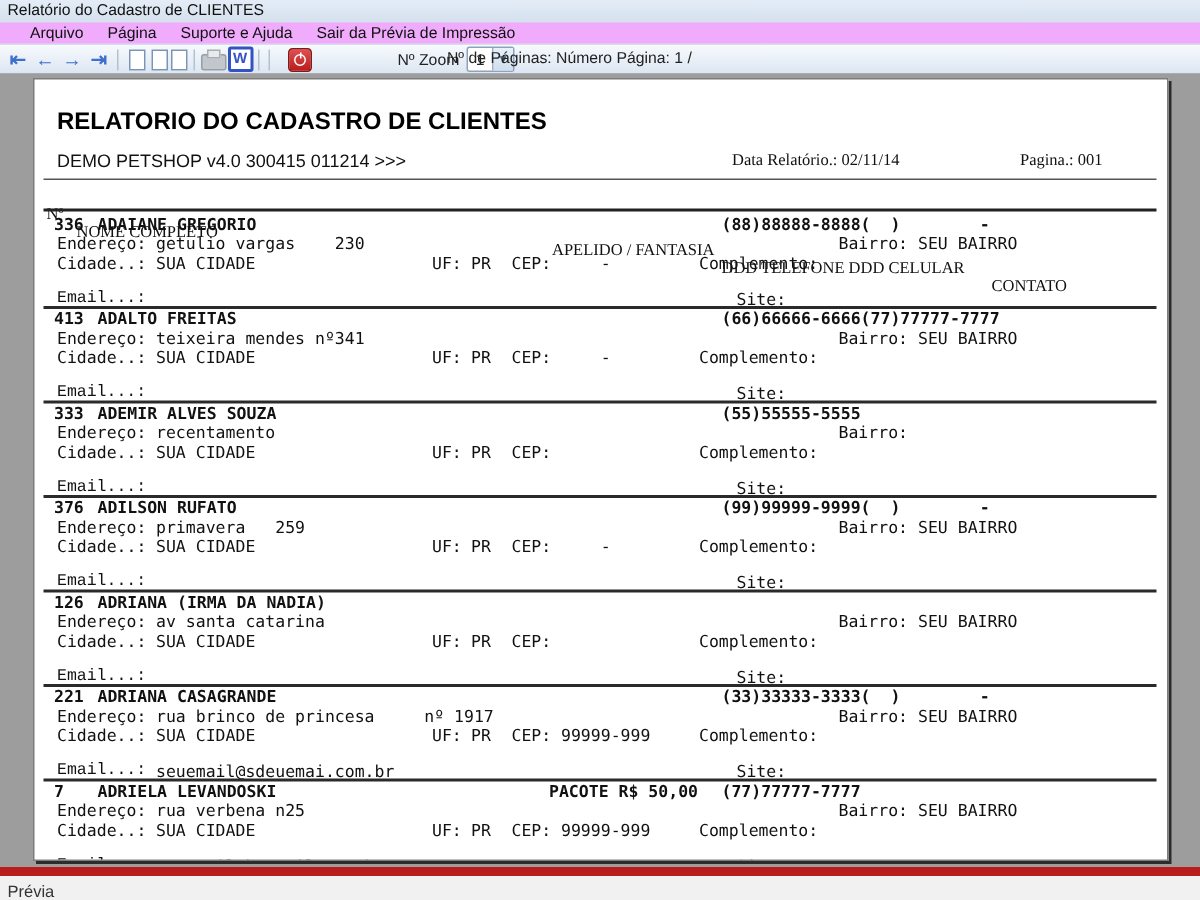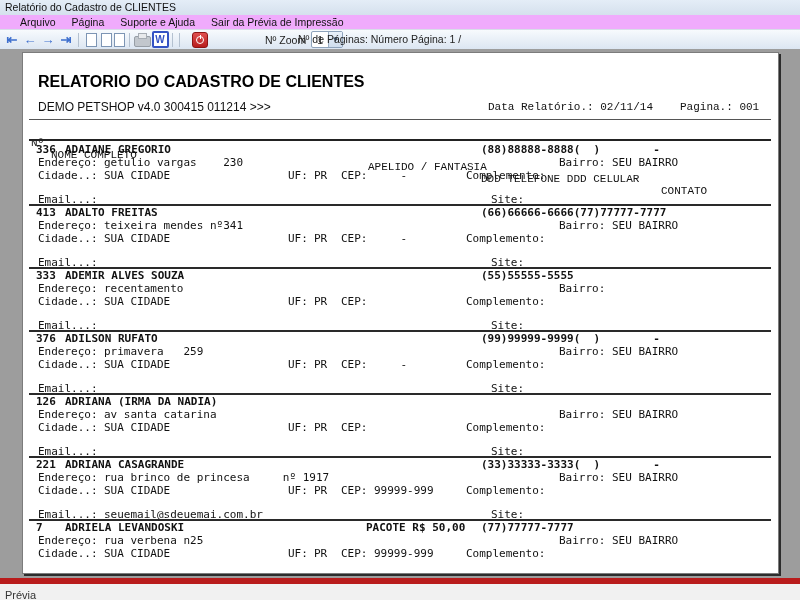--- a/index.html
+++ b/index.html
@@ -42,21 +42,21 @@
       background:linear-gradient(#e9f1fa,#cfdded);border-left:1px solid #9db0c6;
       font-size:8px;line-height:15px;text-align:center;color:#44586e;}
   .pages-info{position:absolute;left:298px;top:0;height:19px;line-height:19px;}
 
   
   .workspace{position:absolute;left:0;top:49px;width:800px;height:529px;background:#9d9d9d;}
   .page{position:absolute;left:22px;top:3px;width:757px;height:522px;background:#fff;
         border:1px solid #7c7c7c;box-shadow:2px 2px 0 #2c2c2c;overflow:hidden;box-sizing:border-box;}
   .report-title{position:absolute;left:15px;top:20px;font-size:16px;font-weight:bold;color:#000;}
   .report-subtitle{position:absolute;left:15px;top:47px;font-size:12px;color:#111;}
-  .mono{font-family:Liberation Mono, monospace;font-size:11px;color:#111;white-space:pre;}
+  .mono{font-family:Liberation Serif, serif;font-size:11px;color:#111;white-space:pre;}
   .report-date{position:absolute;left:465px;top:48px;}
   .report-page{position:absolute;left:657px;top:48px;}
   .rule-thin{position:absolute;left:6px;top:66px;width:742px;height:1px;background:#555;}
   .colhead{position:absolute;left:0;top:72px;width:100%;height:13px;}
   .colhead span{position:absolute;white-space:pre;}
   .hc1{left:8px;} .hc2{left:28px;} .hc3{left:345px;} .hc4{left:458px;} .hc5{left:638px;}
   .rule-thick{position:absolute;left:6px;top:86px;width:742px;height:2px;background:#222;}
 
   .records{position:absolute;left:0;top:90px;width:100%;}
   .record{position:relative;height:63px;}
@@ -67,21 +67,21 @@
   .rl-end{top:13px;} .rl-cid{top:26px;} .rl-mail{top:50px;}
   .rec-sep{position:absolute;left:6px;top:61px;width:742px;height:2px;background:#2a2a2a;}
   .f-num{left:13px;width:24px;text-align:left;}
   .f-name{left:42px;} .f-apelido{left:343px;} .f-phone{left:458px;} .f-contato{left:638px;}
   .l-end{left:15px;} .v-end{left:81px;}
   .l-bairro{left:536px;} .v-bairro{left:589px;}
   .l-cid{left:15px;text-align:center;} .v-cid{left:81px;}
   .l-uf{left:265px;} .v-uf{left:291px;}
   .l-cep{left:318px;} .v-cep{left:351px;}
   .l-comp{left:443px;} .v-comp{left:529px;}
-  .l-mail{left:15px;} .v-mail{left:81px;}
+  .l-mail{left:15px;font-family:Liberation Mono, monospace;} .v-mail{left:81px;}
   .l-site{left:468px;} .v-site{left:508px;}
 
   
   .statusbar{position:absolute;left:0;top:578px;width:800px;height:22px;background:#f1f1f1;
      border-top:6px solid #b91c1c;font-size:11px;color:#333;}
   .statusbar .txt{position:absolute;left:5px;top:5px;}
 </style>
 </head>
 <body>
 

